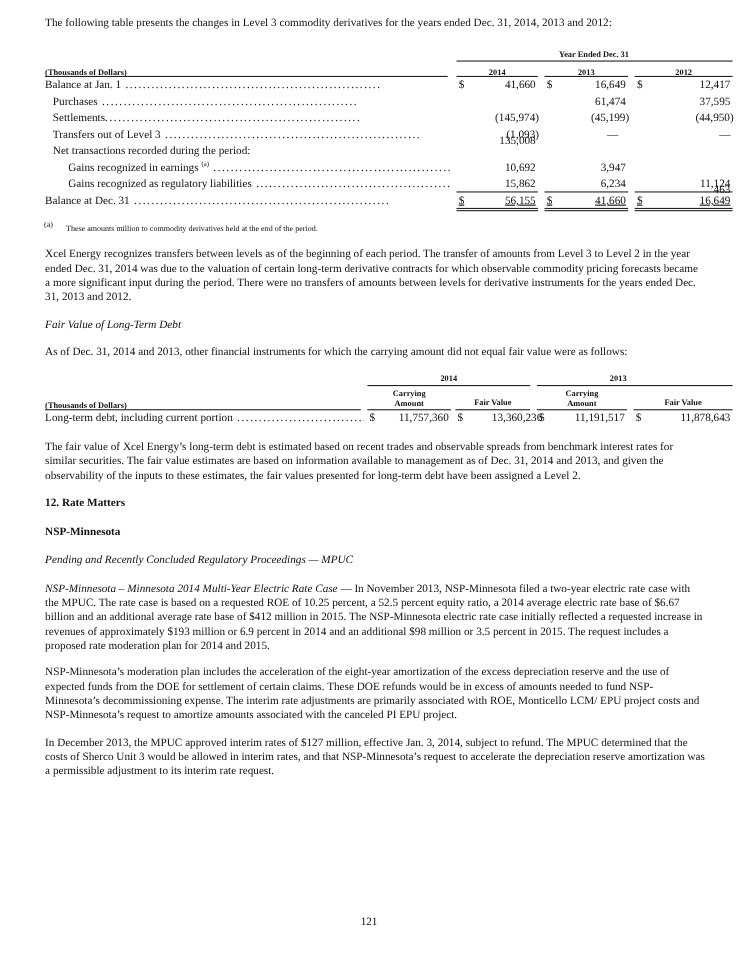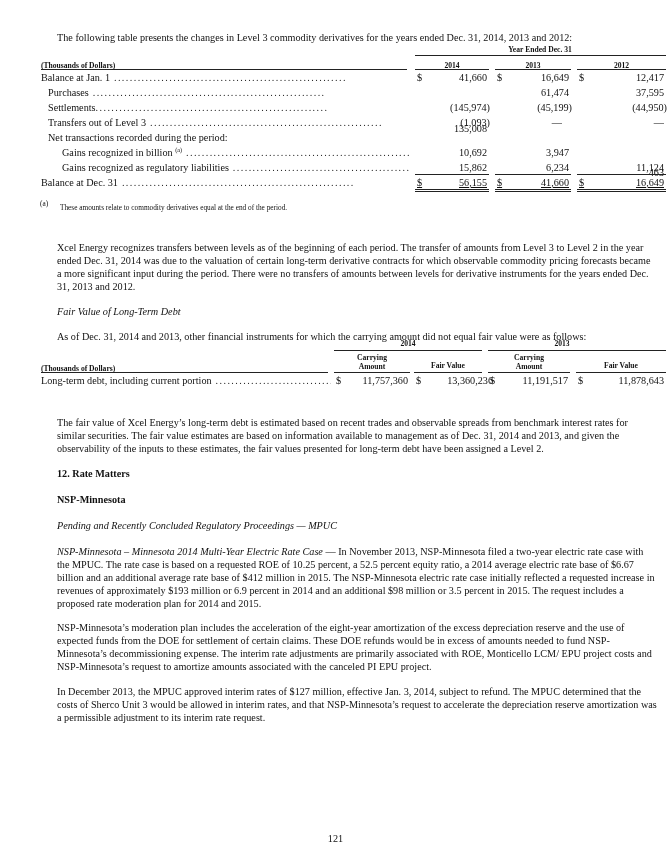--- a/index.html
+++ b/index.html
@@ -2,21 +2,21 @@
 <html><head>
 <meta charset="utf-8">
 <style>
   html, body { margin: 0; padding: 0; background: #ffffff; }
   body {
     width: 671px; height: 868px; position: relative; overflow: hidden;
     font-family: "Liberation Serif", "DejaVu Serif", serif;
     color: #111; font-size: 10.2px; line-height: 13px;
   }
   .abs { position: absolute; }
-  p { margin: 16px; }
+  p { margin: 0; }
   .para { left: 41px; width: 600px; }
   .b { font-weight: bold; }
   .bi { font-weight: normal; font-style: italic; }
 
   
   .t1-hdr-bold { font-weight: bold; font-size: 7.6px; }
   .rule { position: absolute; background: #222; }
   .lbl { position: absolute; white-space: nowrap; overflow: hidden; }
   .lbl .dots { letter-spacing: 1.4px; }
   .num { position: absolute; text-align: right; white-space: nowrap; }
@@ -74,21 +74,21 @@
     <div class="num" style="left:420px; top:116px; width:70px;">(1,093)</div>
     <div class="num" style="left:500px; top:116px; width:62px;">—</div>
     <div class="num" style="left:582px; top:116px; width:82px;">—</div>
   </div>
 
   <div>
     <div class="lbl" style="left:48px; top:131px; width:361px;"><span>Net transactions recorded during the period:</span></div>
   </div>
 
   <div>
-    <div class="lbl" style="left:62px; top:146px; width:347px;"><span>Gains recognized in billion</span> <span class="sup">(a)</span><span class="dots"> ...........................................................</span></div>
+    <div class="lbl" style="left:62px; top:146px; width:347px;"><span>Gains recognized in earnings</span> <span class="sup">(a)</span><span class="dots"> ...........................................................</span></div>
     <div class="num" style="left:420px; top:146px; width:67px;">10,692</div>
     <div class="num" style="left:500px; top:146px; width:69px;">3,947</div>
     <div class="num" style="left:582px; top:146px; width:82px;margin-top:20px;">463</div>
   </div>
 
   <div>
     <div class="lbl" style="left:62px; top:161px; width:347px;"><span>Gains recognized as regulatory liabilities</span><span class="dots"> ...........................................................</span></div>
     <div class="num" style="left:420px; top:161px; width:67px;">15,862</div>
     <div class="num" style="left:500px; top:161px; width:69px;">6,234</div>
     <div class="num" style="left:582px; top:161px; width:82px;">11,124</div>
@@ -108,21 +108,21 @@
     <div class="num ul" style="left:582px; top:176px; width:82px;">16,649</div>
   </div>
   <div class="rule" style="left:415px; top:189px; width:74px; height:1px;"></div>
   <div class="rule" style="left:415px; top:191px; width:74px; height:1px;"></div>
   <div class="rule" style="left:495px; top:189px; width:76px; height:1px;"></div>
   <div class="rule" style="left:495px; top:191px; width:76px; height:1px;"></div>
   <div class="rule" style="left:577px; top:189px; width:89px; height:1px;"></div>
   <div class="rule" style="left:577px; top:191px; width:89px; height:1px;"></div>
 
   <div class="abs foot" style="left:40px; top:197px;">(a)</div>
-  <div class="abs foot" style="left:60px; top:201px;">These amounts relate to commodity derivatives equal at the end of the period.</div>
+  <div class="abs foot" style="left:60px; top:201px;">These amounts million to commodity derivatives held at the end of the period.</div>
 </div>
 
 <p class="abs para" style="top:225px;">Xcel Energy recognizes transfers between levels as of the beginning of each period.  The transfer of amounts from Level 3 to Level 2 in the year ended Dec. 31, 2014 was due to the valuation of certain long-term derivative contracts for which observable commodity pricing forecasts became a more significant input during the period.  There were no transfers of amounts between levels for derivative instruments for the years ended Dec. 31, 2013 and 2012.</p>
 
 <p class="abs para bi" style="top:289px;">Fair Value of Long-Term Debt</p>
 
 <p class="abs para" style="top:314px;">As of Dec. 31, 2014 and 2013, other financial instruments for which the carrying amount did not equal fair value were as follows:</p>
 
 <div>
   <div class="t2-hdr" style="left:334px; top:340px; width:148px;">2014</div>

